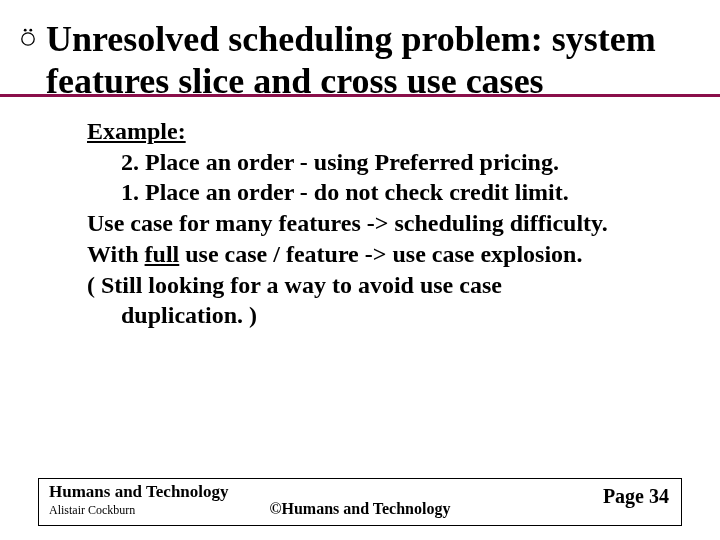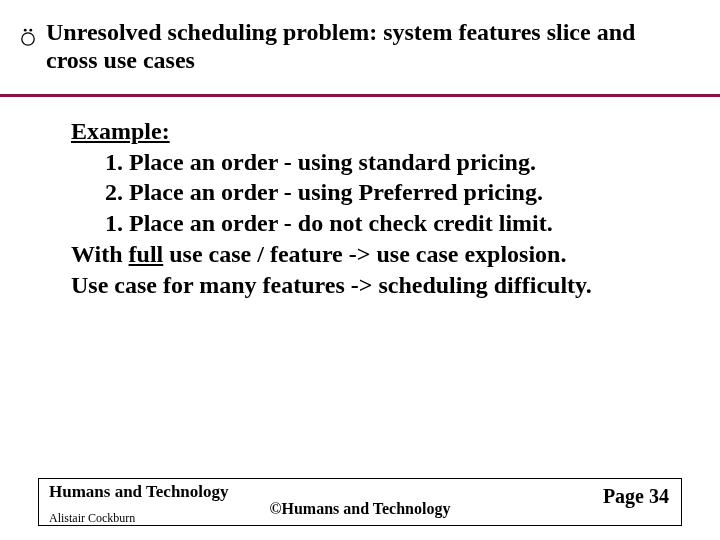--- a/index.html
+++ b/index.html
@@ -22,34 +22,34 @@
     position: absolute;
     left: 18px;
     top: 26px;
   }
   .title {
     position: absolute;
     left: 46px;
     top: 18px;
     width: 640px;
     font-weight: bold;
-    font-size: 24px;
+    font-size: 36px;
     line-height: 1.18;
   }
   .rule {
     position: absolute;
     left: 0;
     top: 94px;
     width: 720px;
     height: 3px;
     background: #8a0f4a;
   }
   .body {
     position: absolute;
-    left: 71px;
+    left: 87px;
     top: 116px;
     width: 612px;
     font-size: 24px;
     line-height: 1.28;
   }
   .example-label {
     font-weight: bold;
     text-decoration: underline;
   }
   .example-item {
@@ -79,21 +79,21 @@
     font-family: "Times New Roman", Times, serif;
   }
   .footer-org {
     font-weight: bold;
     font-size: 17px;
     line-height: 1.1;
   }
   .footer-author {
     font-size: 12px;
     line-height: 1.1;
-    margin-top: 10px;
+    margin-top: 2px;
   }
   .footer-copy {
     position: absolute;
     left: 50%;
     transform: translateX(-50%);
     bottom: 7px;
     font-weight: bold;
     font-size: 16px;
   }
   .footer-page {
@@ -116,25 +116,26 @@
       <circle cx="12.8" cy="4.2" r="1.4" fill="#000"></circle>
     </svg>
   </div>
 
   <div class="title">Unresolved scheduling problem: system features slice and cross use cases</div>
 
   <div class="rule"></div>
 
   <div class="body">
     <p><span class="example-label">Example:</span></p>
-    <p class="example-item">1. Place an order - using standard pricing.</p>
     <p class="example-item">2. Place an order - using Preferred pricing.</p>
     <p class="example-item">1. Place an order - do not check credit limit.</p>
+    <p>Use case for many features -&gt; scheduling difficulty.</p>
     <p><span>With </span><span class="u">full</span><span> use case / feature -&gt; use case explosion.</span></p>
-    <p>Use case for many features -&gt; scheduling difficulty.</p>
+    <p class="note">( Still looking for a way to avoid use case</p>
+    <p class="note-hang">duplication. )</p>
   </div>
 
   <div class="footer">
     <div class="footer-org">Humans and Technology</div>
     <div class="footer-author">Alistair Cockburn</div>
     <div class="footer-copy">©Humans and Technology</div>
     <div class="footer-page">Page 34</div>
   </div>
 
 </div>

